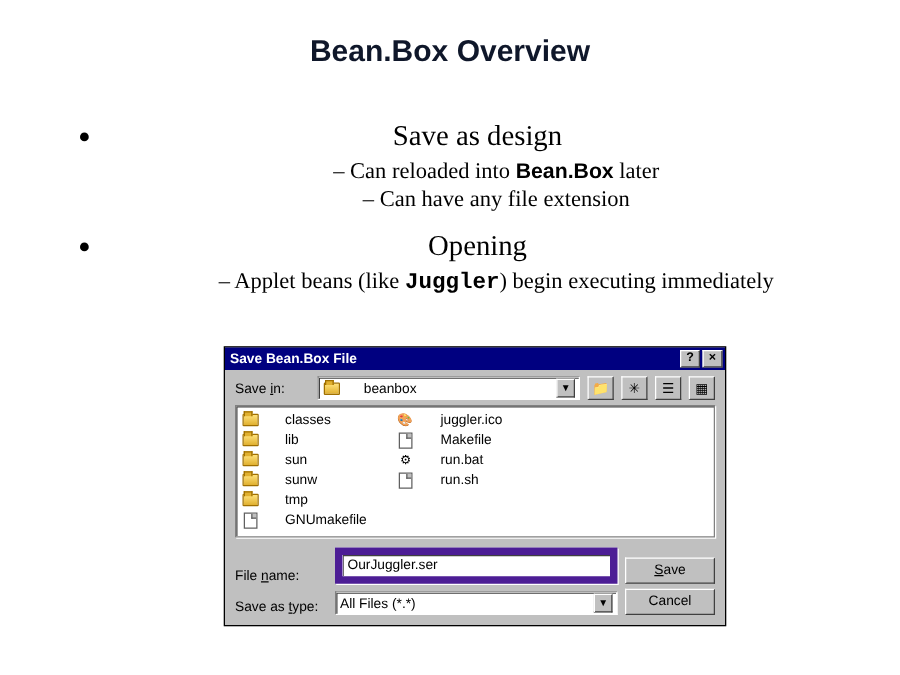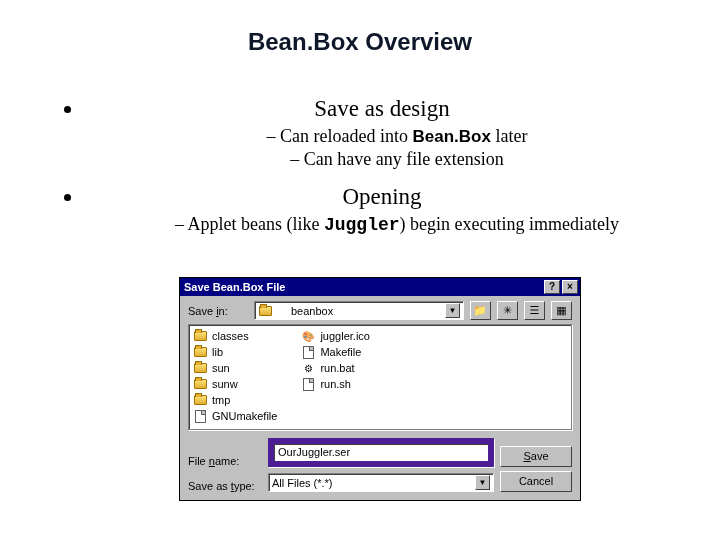--- a/index.html
+++ b/index.html
@@ -19,21 +19,21 @@
   .tbar { background: #000080; color: #fff; height: 18px; display: flex; align-items: center; padding: 0 2px; }
   .tbar span.t { font-weight: bold; font-size: 11px; padding-left: 2px; flex: 1; }
   .tbar .btn { width: 16px; height: 14px; background: #c0c0c0; border: 1px solid #fff; border-right-color:#404040; border-bottom-color:#404040; margin-left: 2px; font-size: 10px; line-height: 11px; text-align: center; color:#000; font-weight:bold; }
   .row { display: flex; align-items: center; padding: 5px 8px 2px 8px; gap: 6px; }
   .lbl { width: 60px; font-size: 11px; }
   .combo { flex: 1; height: 19px; background: #fff; border: 1px solid #808080; border-right-color:#fff; border-bottom-color:#fff; display:flex; align-items:center; padding:0 3px; box-shadow: inset 1px 1px 0 #404040; }
   .combo .fld { display:flex; align-items:center; gap:19px; flex:1; }
   .combo .dd { width:15px; height:15px; background:#c0c0c0; border:1px solid #fff; border-right-color:#404040; border-bottom-color:#404040; font-size:8px; text-align:center; line-height:13px; }
   .tbtn { width: 21px; height: 19px; background:#c0c0c0; border:1px solid #fff; border-right-color:#404040; border-bottom-color:#404040; display:flex; align-items:center; justify-content:center; font-size:11px; }
   .pane { margin: 2px 8px 4px 8px; background:#fff; border:1px solid #808080; box-shadow: inset 1px 1px 0 #404040, 1px 1px 0 #fff; height: 106px; padding: 3px 4px; display:flex; flex-wrap: wrap; flex-direction: column; align-content: flex-start; gap: 0 16px; }
-  .fi { display:flex; align-items:center; gap:5px; height:16px; font-size:11px; padding-right: 8px; }
+  .fi { display:flex; align-items:center; gap:21px; height:16px; font-size:11px; padding-right: 8px; }
   .ic { width:14px; height:13px; display:inline-flex; align-items:center; justify-content:center; }
   .ic-folder { background: linear-gradient(#ffe27a,#e0b030); border:1px solid #a07000; border-radius:1px; position:relative; width:13px; height:10px; }
   .ic-folder::before { content:""; position:absolute; top:-3px; left:0; width:5px; height:3px; background:#e0b030; border:1px solid #a07000; border-bottom:none; }
   .ic-file { width:11px; height:13px; background:#fff; border:1px solid #606060; position:relative; }
   .ic-file::after { content:""; position:absolute; top:0; right:0; width:3px; height:3px; background:#c0c0c0; border-left:1px solid #606060; border-bottom:1px solid #606060; }
   .ic-app { font-size:10px; }
   .brow { display:flex; align-items:flex-end; padding: 4px 8px; gap: 6px; }
   .txt { flex:1; height:29px; background:#fff; border:6px solid #4c1d95; box-shadow: inset 1px 1px 0 #404040, 1px 1px 0 #fff; padding: 2px 4px; font-size:11px; }
   .pbtn { width: 72px; height: 21px; background:#c0c0c0; border:1px solid #fff; border-right-color:#404040; border-bottom-color:#404040; font-size:11px; text-align:center; line-height:19px; }
   .u { text-decoration: underline; }

